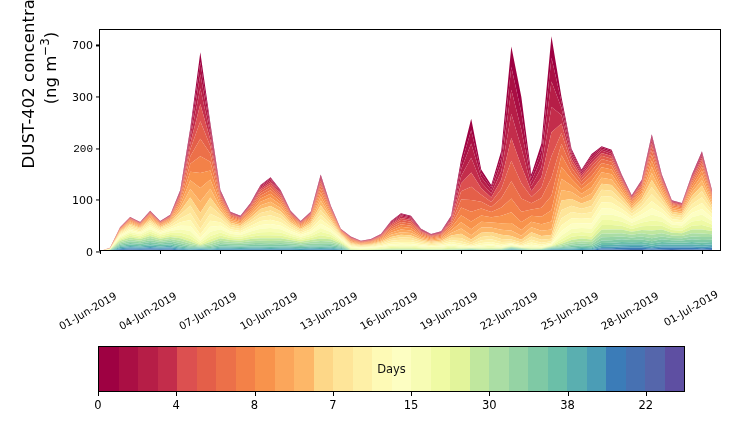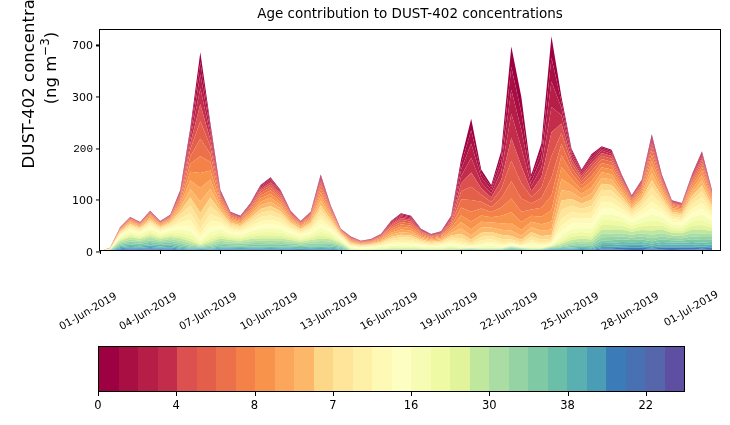--- a/index.html
+++ b/index.html
@@ -153,21 +153,20 @@
     font-size: 11.5px;
     color: #000000;
     white-space: nowrap;
   }
 </style>
 </head>
 <body>
 
 <div id="root">
 
-  <div id="chart-title">Age contribution to DUST-402 concentrations</div>
 
   <div id="ylabel-wrap">
     <div class="ylabel-text">
       <div>DUST-402 concentration</div>
       <div><span>(ng m</span><span class="sup">−3</span><span>)</span></div>
     </div>
   </div>
 
   <div id="plot-frame">
     <div id="plot-clip">
@@ -267,31 +266,32 @@
       <div class="cb-seg" style="background: rgb(149, 211, 164);"></div>
       <div class="cb-seg" style="background: rgb(127, 201, 165);"></div>
       <div class="cb-seg" style="background: rgb(107, 191, 168);"></div>
       <div class="cb-seg" style="background: rgb(90, 175, 176);"></div>
       <div class="cb-seg" style="background: rgb(75, 157, 182);"></div>
       <div class="cb-seg" style="background: rgb(59, 124, 184);"></div>
       <div class="cb-seg" style="background: rgb(71, 113, 178);"></div>
       <div class="cb-seg" style="background: rgb(85, 102, 171);"></div>
       <div class="cb-seg" style="background: rgb(94, 79, 162);"></div>
     </div>
+  <div id="colorbar-label">Days</div>
   <div id="colorbar-ticks-host">
       <div class="cbtick-mark" style="position: absolute; left: 98px; top: 392px;"></div>
       <div class="cbtick-label" style="position: absolute; left: 98px; top: 392px;">0</div>
       <div class="cbtick-mark" style="position: absolute; left: 176.267px; top: 392px;"></div>
       <div class="cbtick-label" style="position: absolute; left: 176.267px; top: 392px;">4</div>
       <div class="cbtick-mark" style="position: absolute; left: 254.533px; top: 392px;"></div>
       <div class="cbtick-label" style="position: absolute; left: 254.533px; top: 392px;">8</div>
       <div class="cbtick-mark" style="position: absolute; left: 332.8px; top: 392px;"></div>
       <div class="cbtick-label" style="position: absolute; left: 332.8px; top: 392px;">7</div>
       <div class="cbtick-mark" style="position: absolute; left: 411.067px; top: 392px;"></div>
-      <div class="cbtick-label" style="position: absolute; left: 411.067px; top: 392px;">16</div>
+      <div class="cbtick-label" style="position: absolute; left: 411.067px; top: 392px;">15</div>
       <div class="cbtick-mark" style="position: absolute; left: 489.333px; top: 392px;"></div>
       <div class="cbtick-label" style="position: absolute; left: 489.333px; top: 392px;">30</div>
       <div class="cbtick-mark" style="position: absolute; left: 567.6px; top: 392px;"></div>
       <div class="cbtick-label" style="position: absolute; left: 567.6px; top: 392px;">38</div>
       <div class="cbtick-mark" style="position: absolute; left: 645.867px; top: 392px;"></div>
       <div class="cbtick-label" style="position: absolute; left: 645.867px; top: 392px;">22</div>
     </div>
 
 </div>
 

